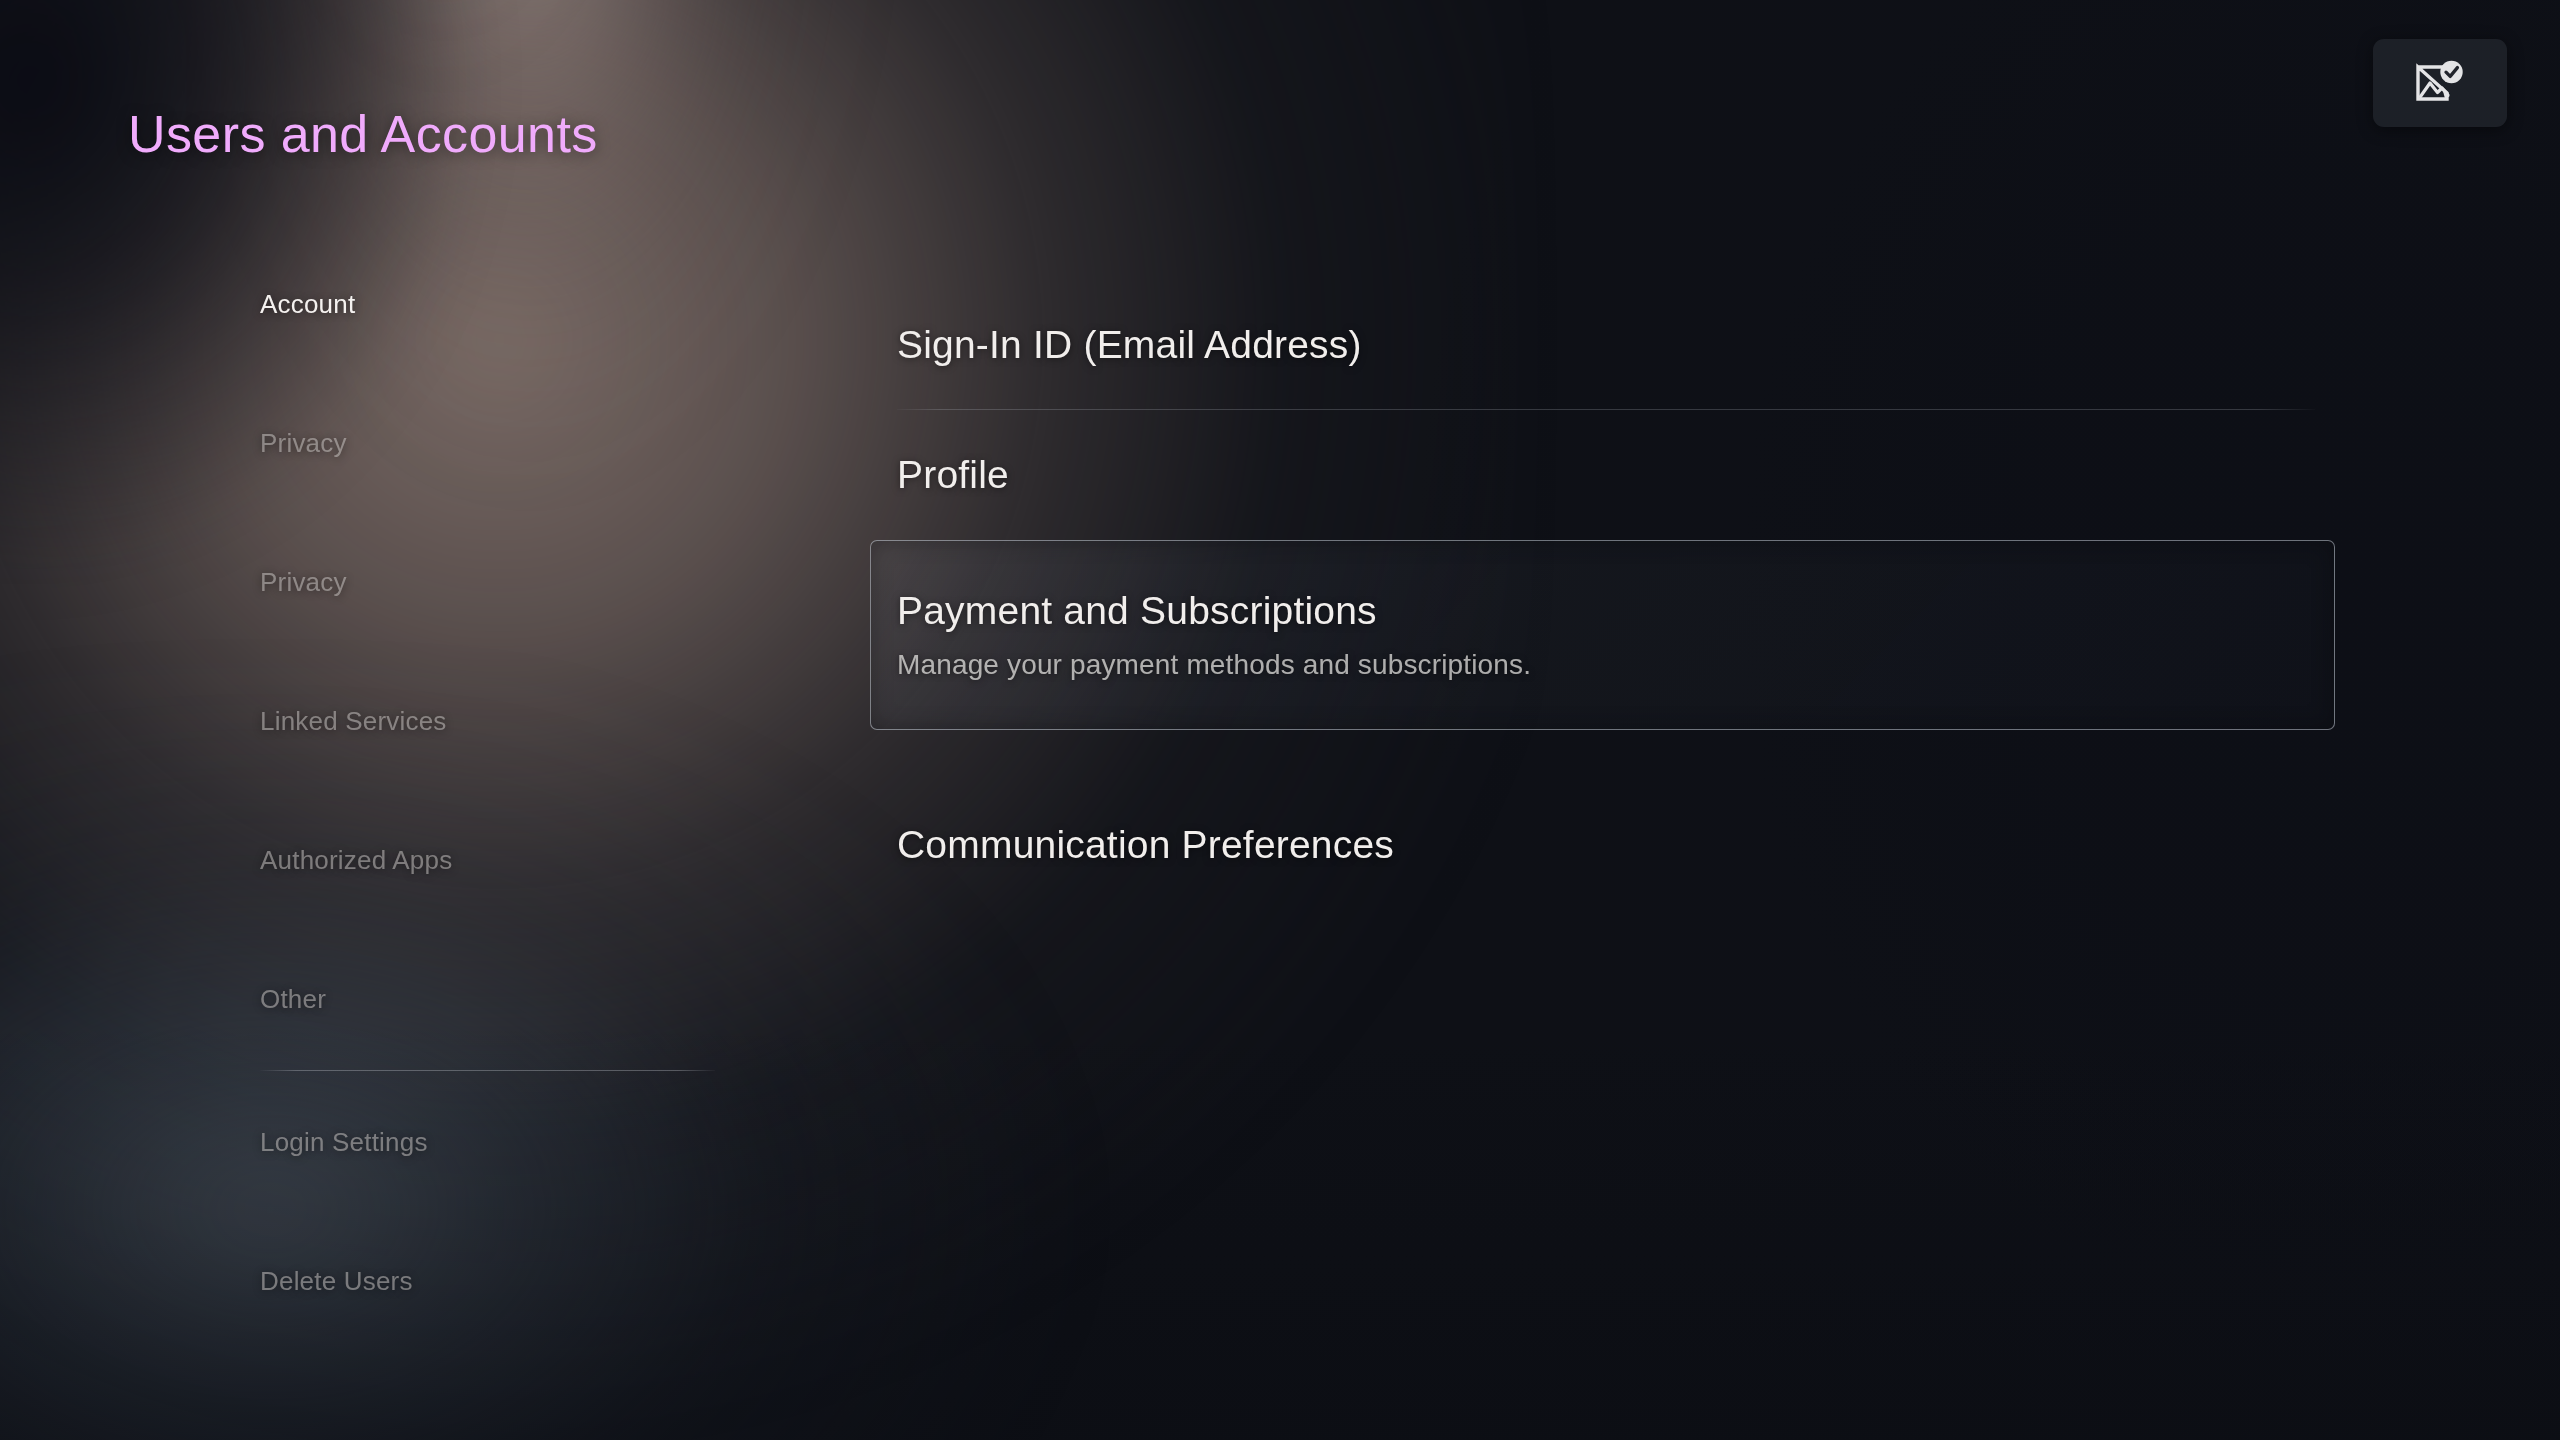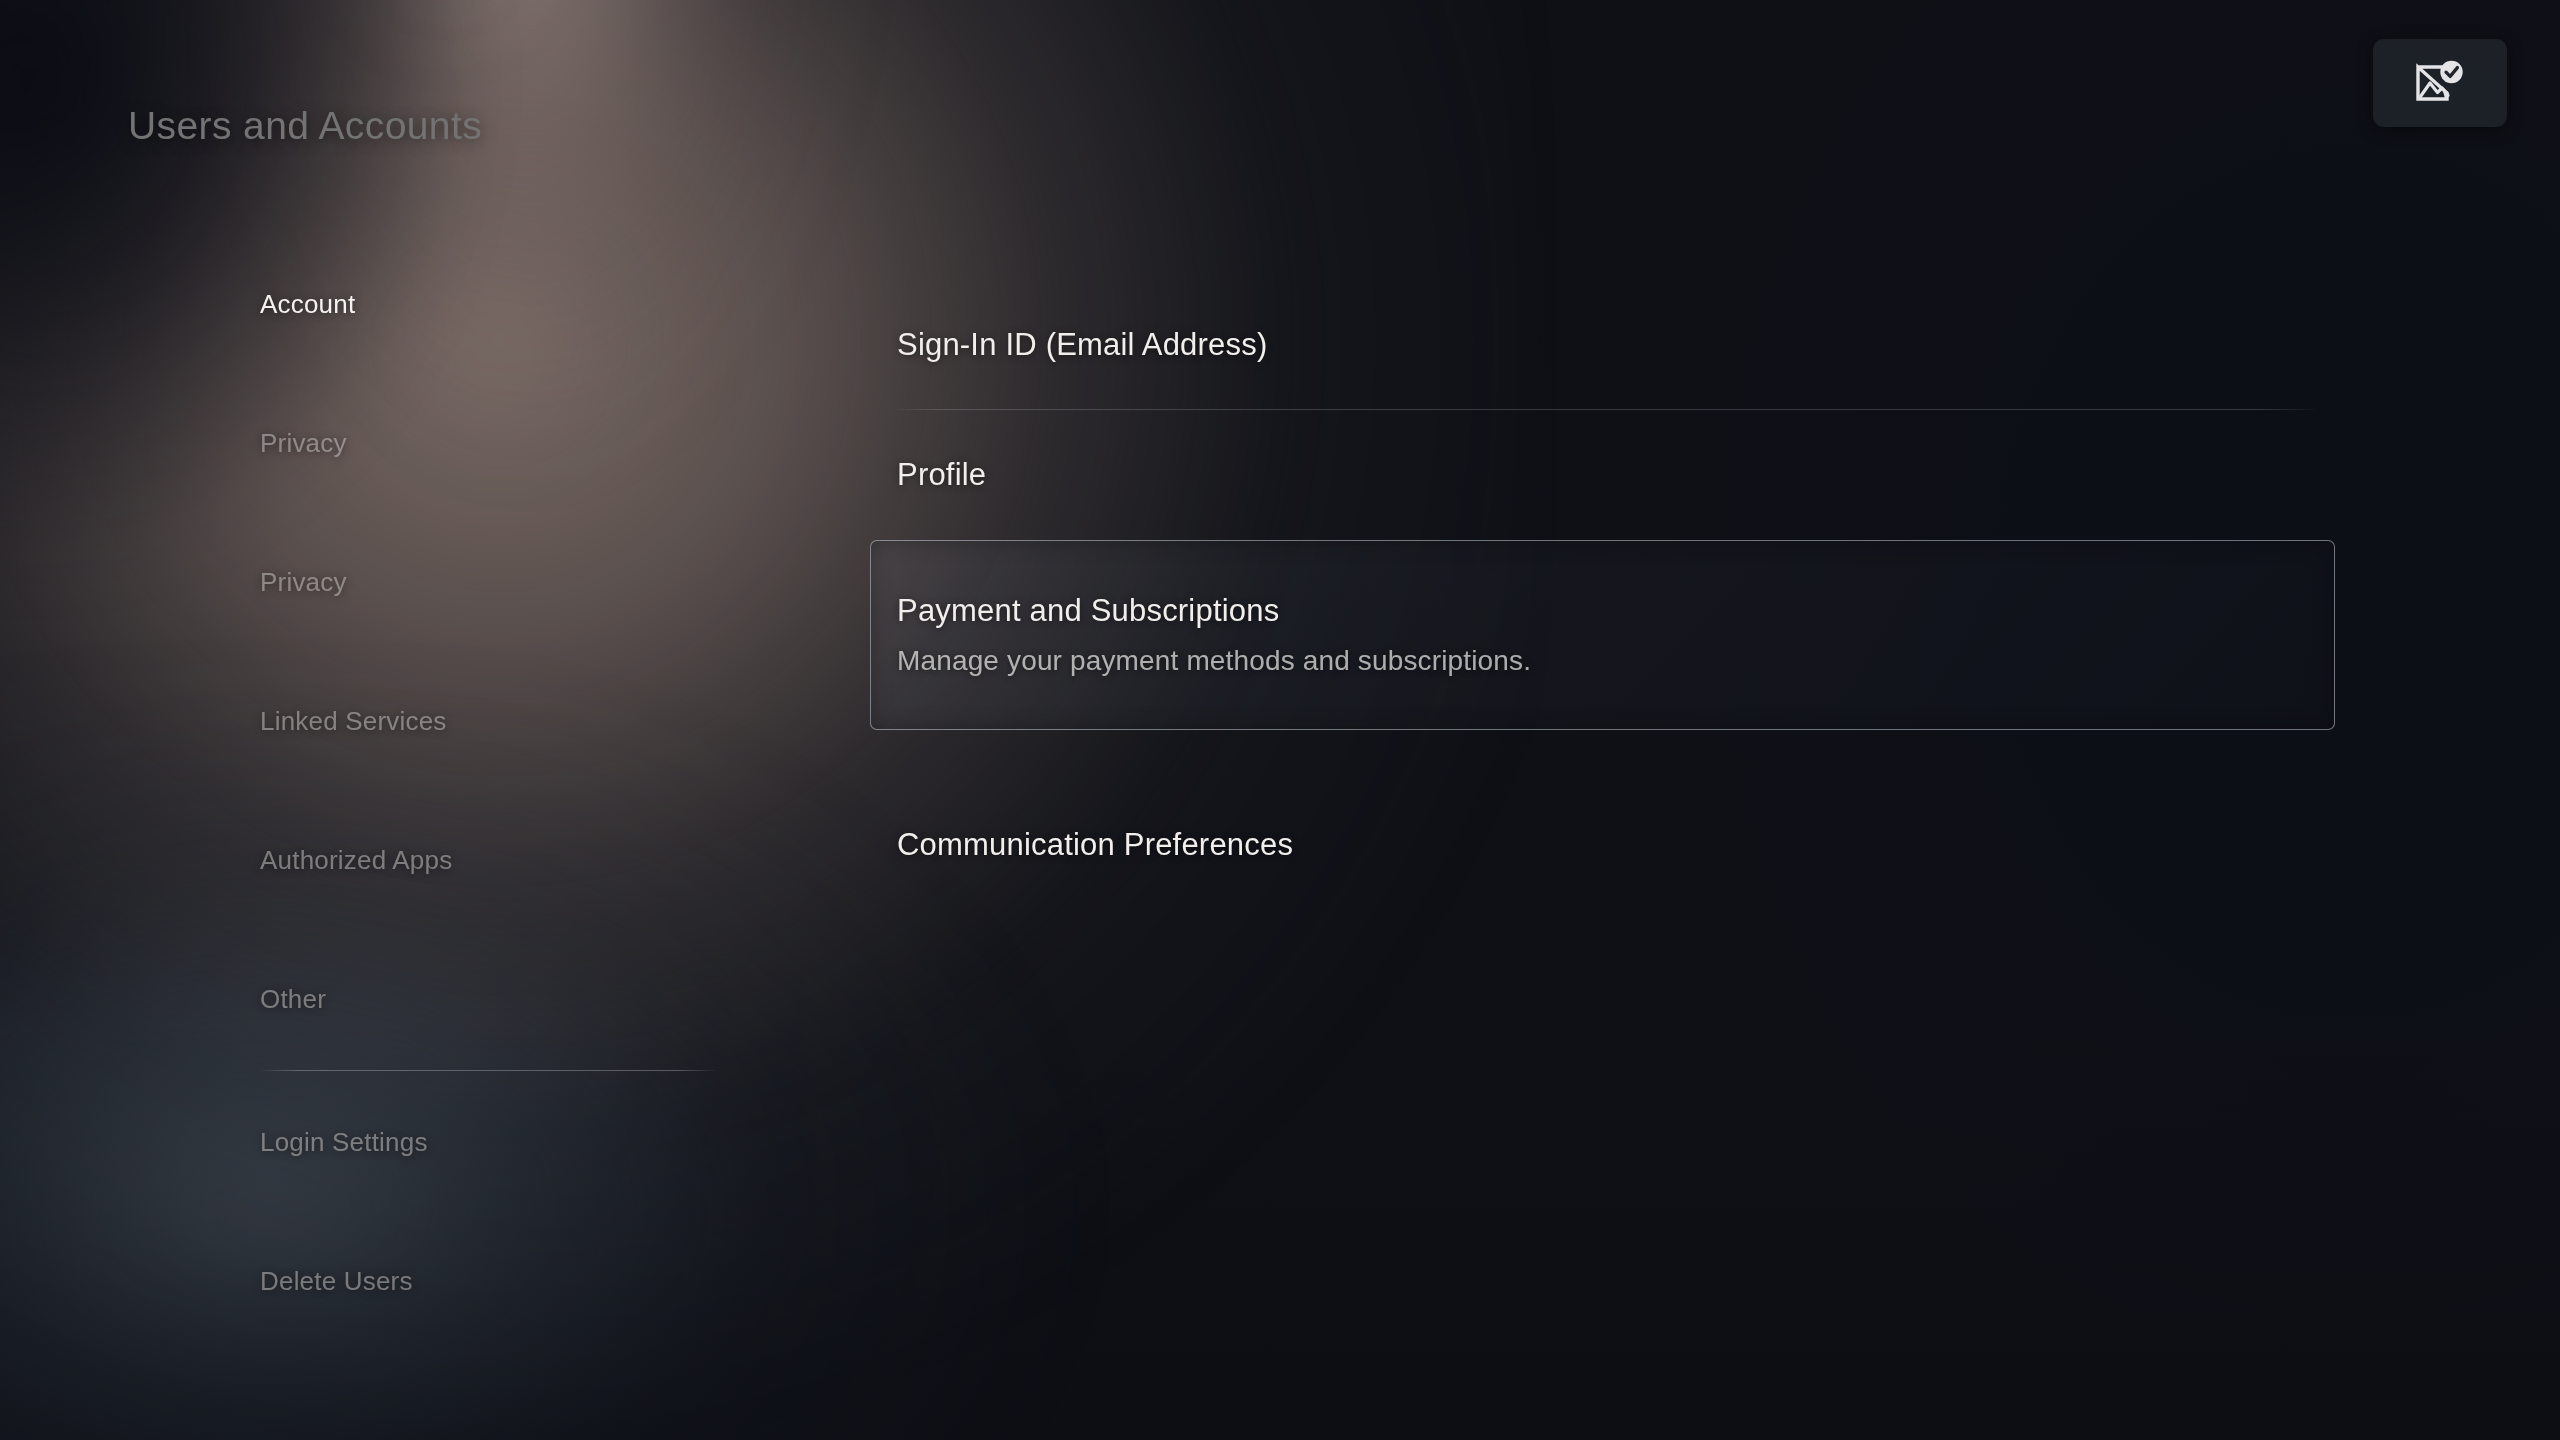--- a/index.html
+++ b/index.html
@@ -90,24 +90,24 @@
   .glow-bottom {
     left:0; bottom:-340px;
     width:2560px; height:760px;
     background:linear-gradient(to top, rgba(10,12,18,0.82), rgba(10,12,18,0));
   }
 
   
   #page-title {
     position:absolute;
     left:128px; top:104px;
-    font-size:39px;
+    font-size:52px;
     font-weight:400;
     letter-spacing:0.4px;
-    color:#737373;
+    color:#f0abfc;
     text-shadow:0 2px 14px rgba(0,0,0,0.5);
   }
 
   
   #sidebar {
     position:absolute;
     left:260px; top:280px;
     width:470px;
   }
   .nav-item {
@@ -149,21 +149,21 @@
     position:absolute;
     left:27px;
     top:0;
     right:0;
     height:130px;
     display:flex;
     flex-direction:column;
     justify-content:center;
   }
   .row-title {
-    font-size:31px;
+    font-size:39px;
     font-weight:400;
     letter-spacing:0.2px;
     color:#f1eeec;
     white-space:nowrap;
     text-shadow:0 1px 7px rgba(0,0,0,0.5);
   }
   .row-sub {
     font-size:28px;
     font-weight:400;
     letter-spacing:0.15px;

